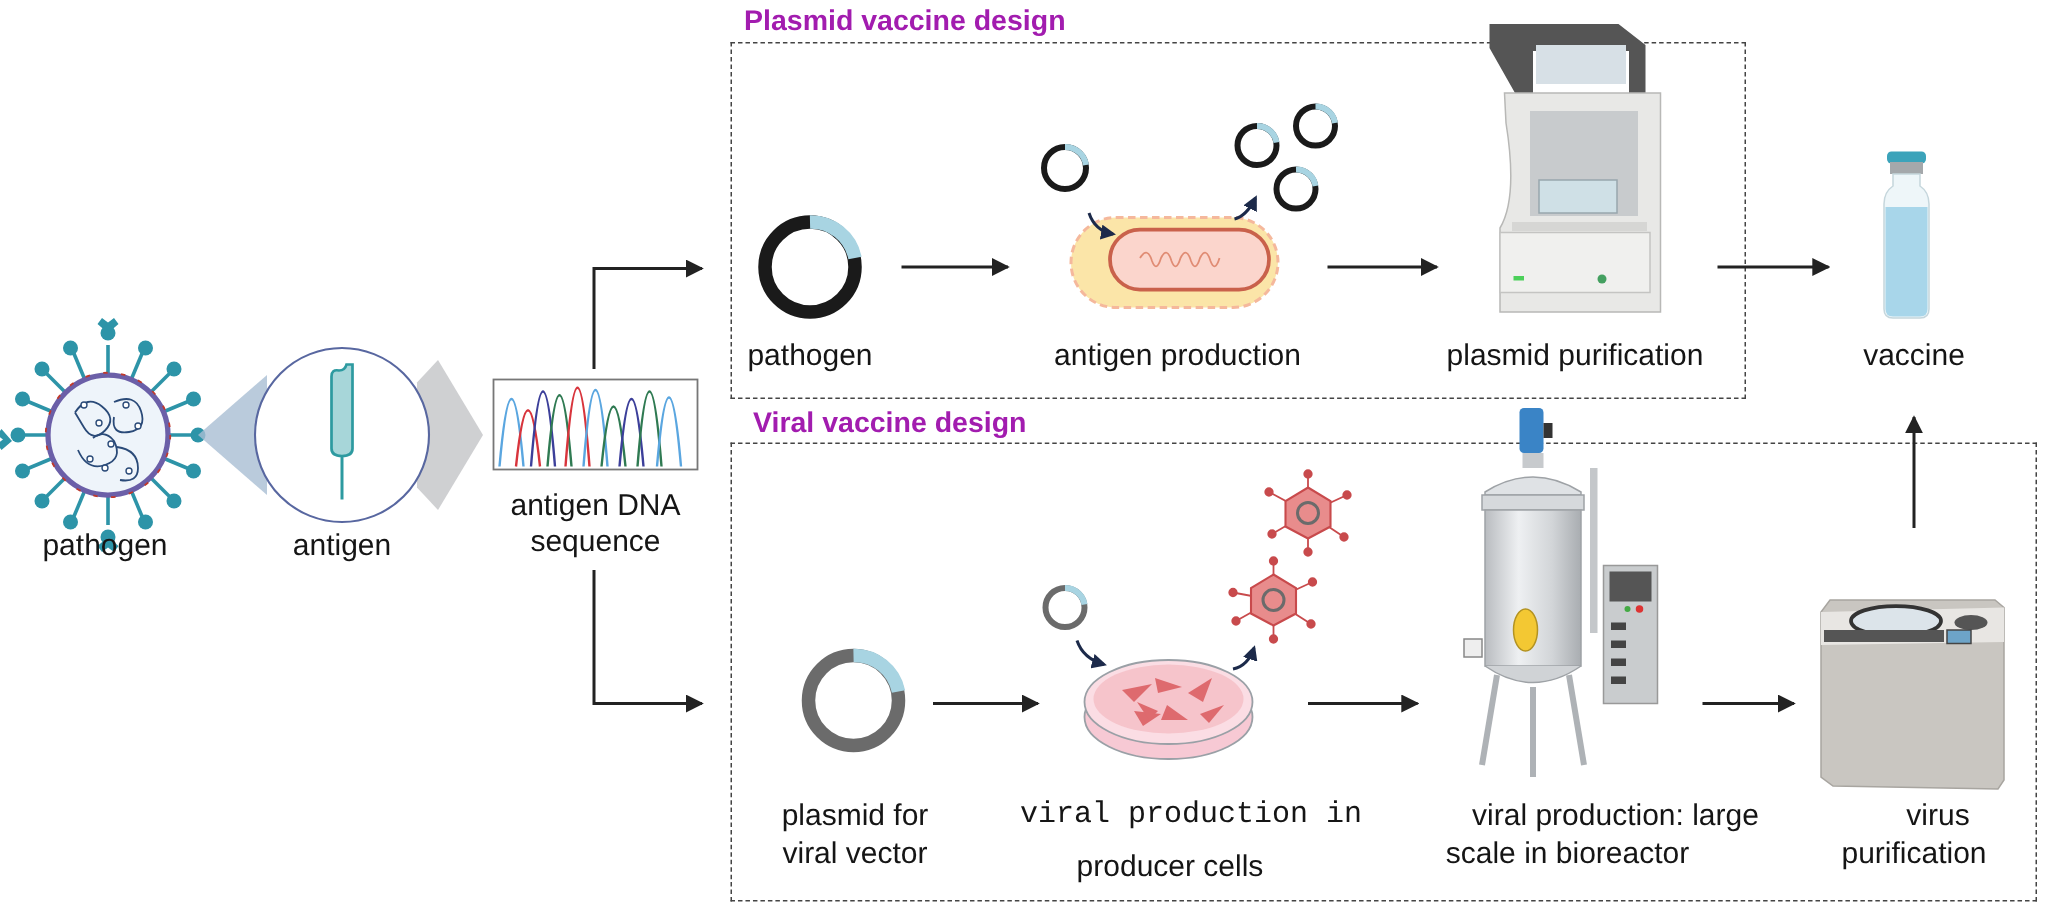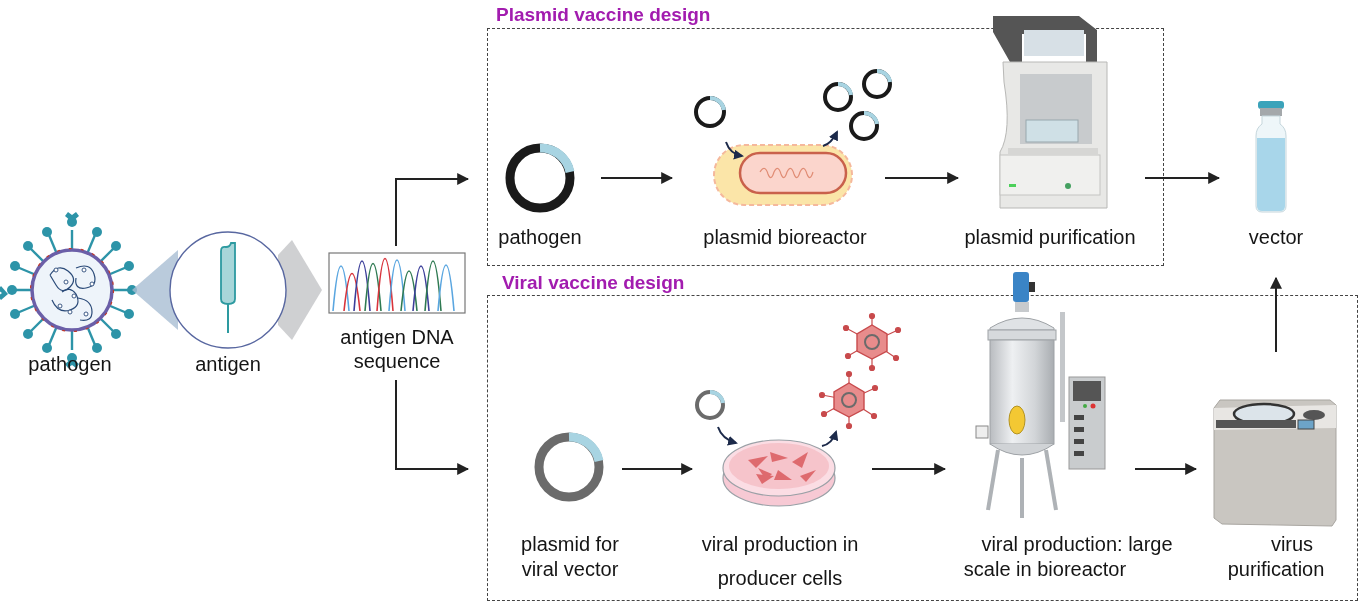--- a/index.html
+++ b/index.html
@@ -270,24 +270,24 @@
     <rect x="1298" y="420" width="16" height="9" fill="#6da4c8" stroke="#444"></rect>
   </g>
 </svg>
 
 <div class="lbl" style="left:10px;top:352px;width:120px;">pathogen</div>
 <div class="lbl" style="left:168px;top:352px;width:120px;">antigen</div>
 <div class="lbl" style="left:317px;top:325px;width:160px;">antigen DNA</div>
 <div class="lbl" style="left:317px;top:349px;width:160px;">sequence</div>
 
 <div class="lbl" style="left:480px;top:225px;width:120px;">pathogen</div>
-<div class="lbl" style="left:680px;top:225px;width:210px;">plasmid bioreactor</div>
+<div class="lbl" style="left:680px;top:225px;width:210px;">antigen production</div>
 <div class="lbl" style="left:945px;top:225px;width:210px;">plasmid purification</div>
-<div class="lbl" style="left:1216px;top:225px;width:120px;">vector</div>
+<div class="lbl" style="left:1216px;top:225px;width:120px;">vaccine</div>
 
 <div class="lbl" style="left:500px;top:532px;width:140px;">plasmid for</div>
 <div class="lbl" style="left:500px;top:557px;width:140px;text-align:center;">viral vector</div>
-<div class="lbl" style="left:680px;top:532px;width:200px;">viral production in</div>
+<div class="lbl" style="left:680px;top:532px;width:200px;font-family:Liberation Mono, monospace;">viral production in</div>
 <div class="lbl" style="left:680px;top:566px;width:200px;text-align:center;">producer cells</div>
 <div class="lbl" style="left:962px;top:532px;width:230px;">viral production: large</div>
 <div class="lbl" style="left:930px;top:557px;width:230px;">scale in bioreactor</div>
 <div class="lbl" style="left:1232px;top:532px;width:120px;">virus</div>
 <div class="lbl" style="left:1216px;top:557px;width:120px;">purification</div>
 
 </body></html>

